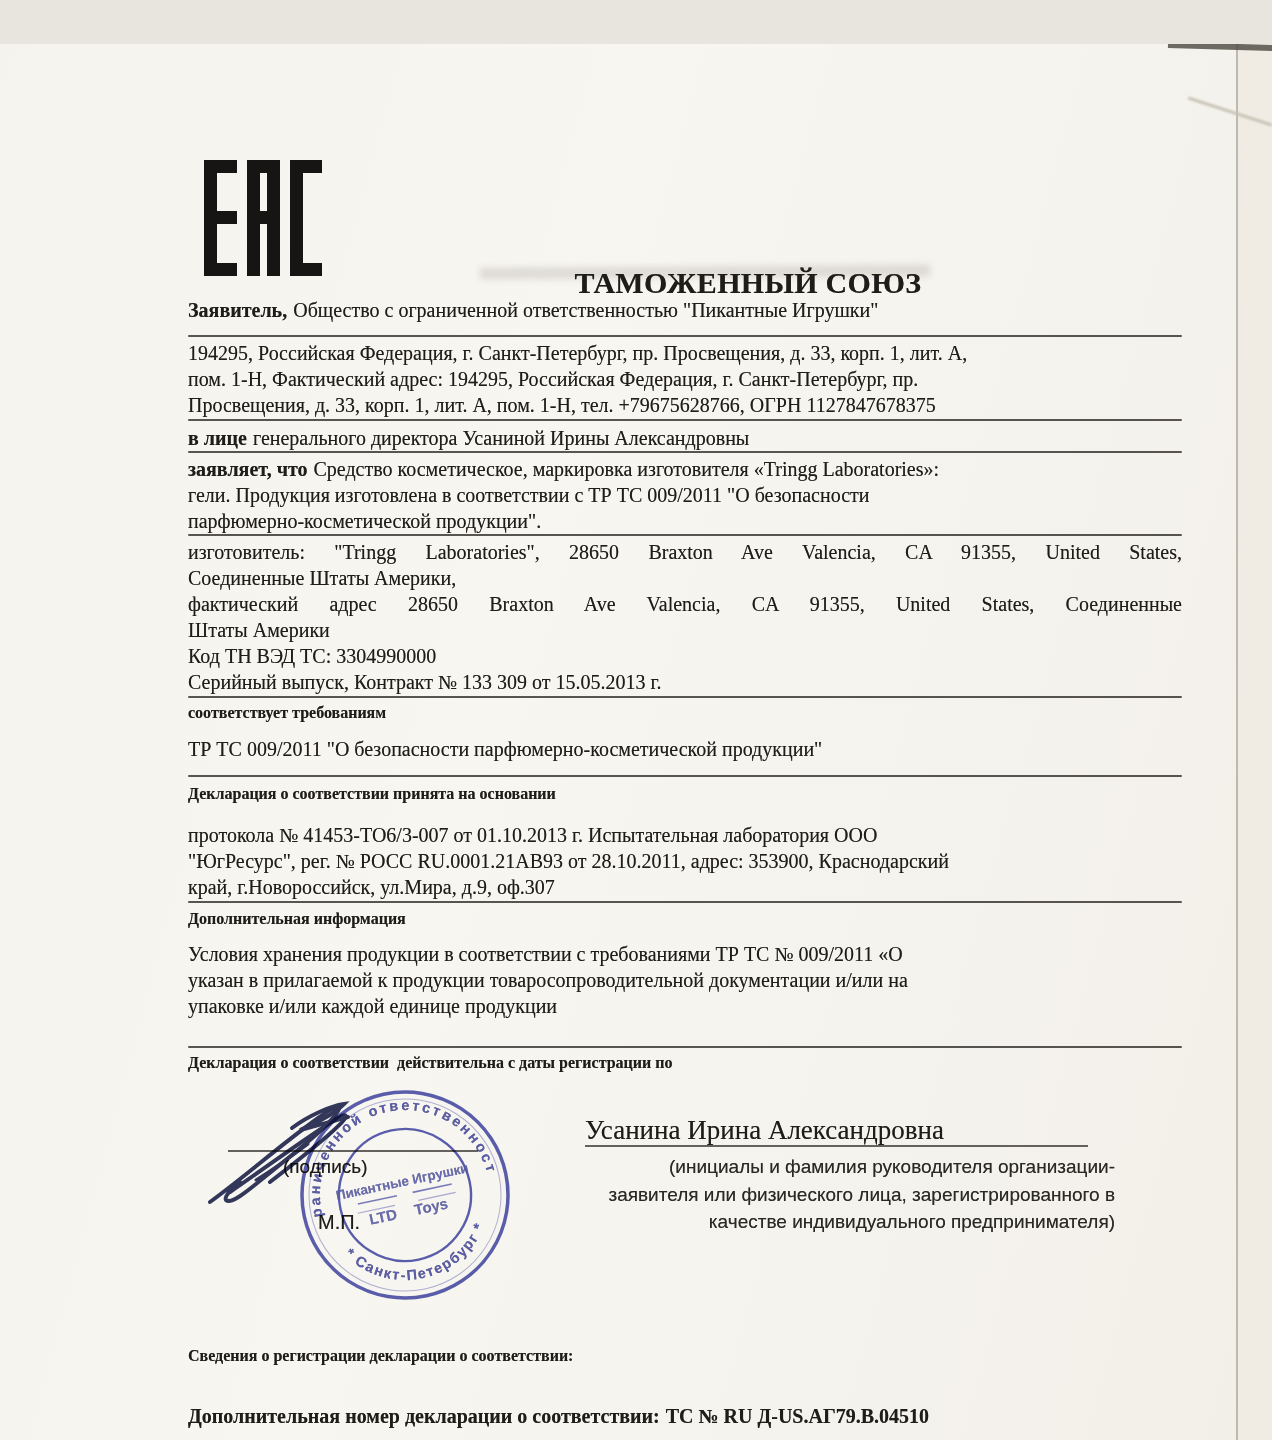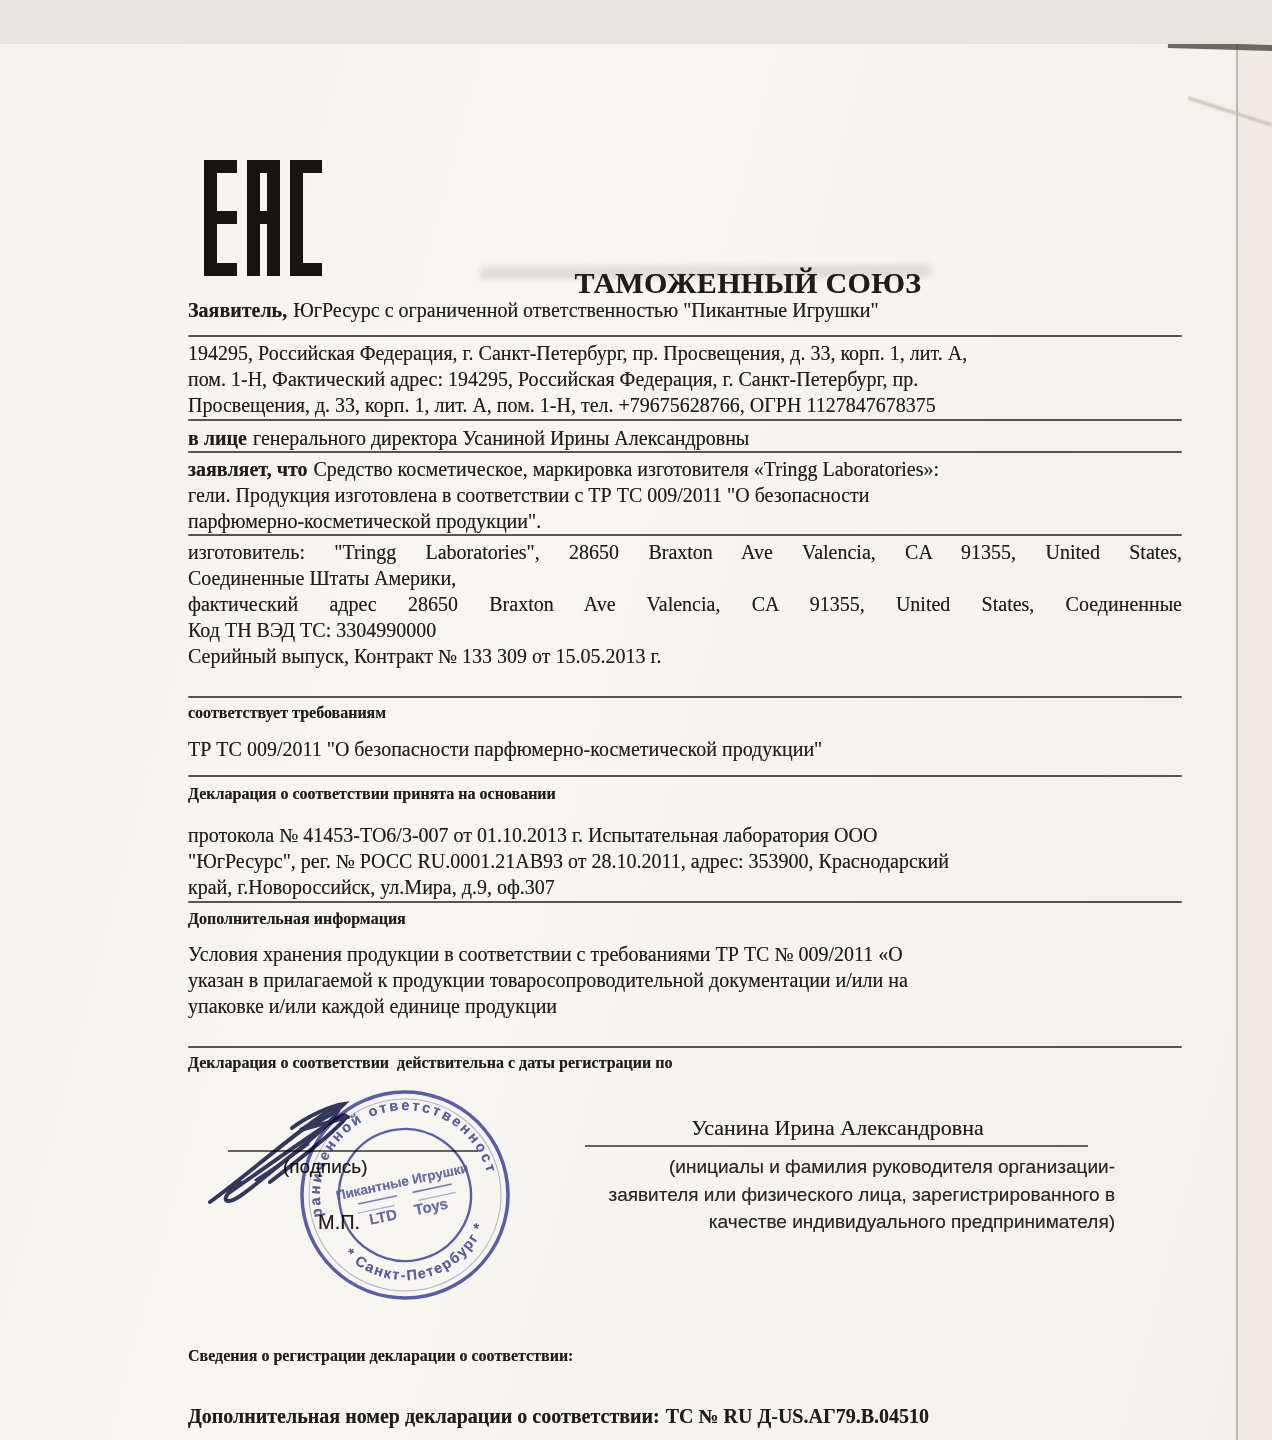--- a/index.html
+++ b/index.html
@@ -15,21 +15,21 @@
   .block{position:absolute;left:188px;width:994px;}
   .bold{font-weight:bold;}
   .lbl{font-weight:bold;margin-right:6px;}
   .just{white-space:normal;text-align:justify;text-align-last:justify;}
   .rule{position:absolute;left:188px;width:994px;height:2px;background:#34312c;opacity:.82;border-radius:1px;}
   .doc-title{left:373px;top:126px;width:750px;text-align:center;
     font-size:30px;line-height:45px;font-weight:bold;letter-spacing:.3px;white-space:pre;}
   .heading-row{font-weight:bold;font-size:16px;white-space:pre;}
   .sans{font-family:"Liberation Sans","DejaVu Sans",sans-serif;}
   .sig-line{position:absolute;height:2px;background:#403d38;opacity:.8;}
-  .head-name{top:1071px;left:585px;width:505px;text-align:center;font-size:22px;}
+  .head-name{top:1071px;left:585px;width:505px;text-align:left;font-size:27px;}
   .head-caption{top:1109px;left:560px;width:555px;text-align:right;
     font-size:19px;line-height:27.5px;color:#2a2926;}
   .stamp-svg{left:287px;top:1033px;mix-blend-mode:multiply;opacity:.92;color:#4d52ae;}
   .signature-svg{left:196px;top:1040px;mix-blend-mode:multiply;}
   .smudge{left:480px;top:222px;width:450px;height:12px;background:rgba(120,115,105,.2);
     filter:blur(3px);transform:rotate(-.4deg);}
   .edge-line{left:1236px;top:0;width:2px;height:1440px;background:#b3afa4;opacity:.85;}
   .edge-col{left:1238px;top:0;width:34px;height:1440px;background:#f0ece3;}
   .top-corner{left:1168px;top:-2px;width:106px;height:6px;background:#4a473f;
     transform:rotate(1.6deg);transform-origin:left center;opacity:.8;}
@@ -64,21 +64,21 @@
       <rect x="86" y="0" width="13" height="116"></rect>
         <rect x="86" y="0" width="32" height="13"></rect>
       <rect x="86" y="103" width="32" height="13"></rect>
     </g>
   </svg>
 
   <div class="abs doc-title">
     <div>ТАМОЖЕННЫЙ СОЮЗ</div>
   </div>
 
-  <div class="block line" style="top:253px"><span class="lbl">Заявитель,</span><span>ЮгРесурс с ограниченной ответственностью "Пикантные Игрушки"</span></div>
+  <div class="block line" style="top:253px"><span class="lbl">Заявитель,</span><span>Общество с ограниченной ответственностью "Пикантные Игрушки"</span></div>
   <div class="rule" style="top:291px"></div>
 
   <div class="block" style="top:296px">
     <div class="line">194295, Российская Федерация, г. Санкт-Петербург, пр. Просвещения, д. 33, корп. 1, лит. А,</div>
     <div class="line">пом. 1-Н, Фактический адрес: 194295, Российская Федерация, г. Санкт-Петербург, пр.</div>
     <div class="line">Просвещения, д. 33, корп. 1, лит. А, пом. 1-Н, тел. +79675628766, ОГРН 1127847678375</div>
   </div>
   <div class="rule" style="top:375px"></div>
 
   <div class="block line" style="top:381px"><span class="lbl">в лице</span><span>генерального директора Усаниной Ирины Александровны</span></div>
@@ -88,20 +88,21 @@
     <div class="line"><span class="lbl">заявляет, что</span><span>Средство косметическое, маркировка изготовителя «Tringg Laboratories»:</span></div>
     <div class="line">гели. Продукция изготовлена в соответствии с ТР ТС 009/2011 "О безопасности</div>
     <div class="line">парфюмерно-косметической продукции".</div>
   </div>
   <div class="rule" style="top:490px"></div>
 
   <div class="block" style="top:495px">
     <div class="line just">изготовитель: "Tringg Laboratories", 28650 Braxton Ave Valencia, CA 91355, United States,</div>
     <div class="line">Соединенные Штаты Америки,</div>
     <div class="line just">фактический адрес 28650 Braxton Ave Valencia, CA 91355, United States, Соединенные</div>
+    <div class="line">Штаты Америки</div>
     <div class="line">Код ТН ВЭД ТС: 3304990000</div>
     <div class="line">Серийный выпуск, Контракт № 133 309 от 15.05.2013 г.</div>
   </div>
   <div class="rule" style="top:652px"></div>
 
   <div class="block heading-row" style="top:660px">соответствует требованиям</div>
   <div class="block line" style="top:692px">ТР ТС 009/2011 "О безопасности парфюмерно-косметической продукции"</div>
   <div class="rule" style="top:731px"></div>
 
   <div class="block heading-row" style="top:741px">Декларация о соответствии принята на основании</div>

